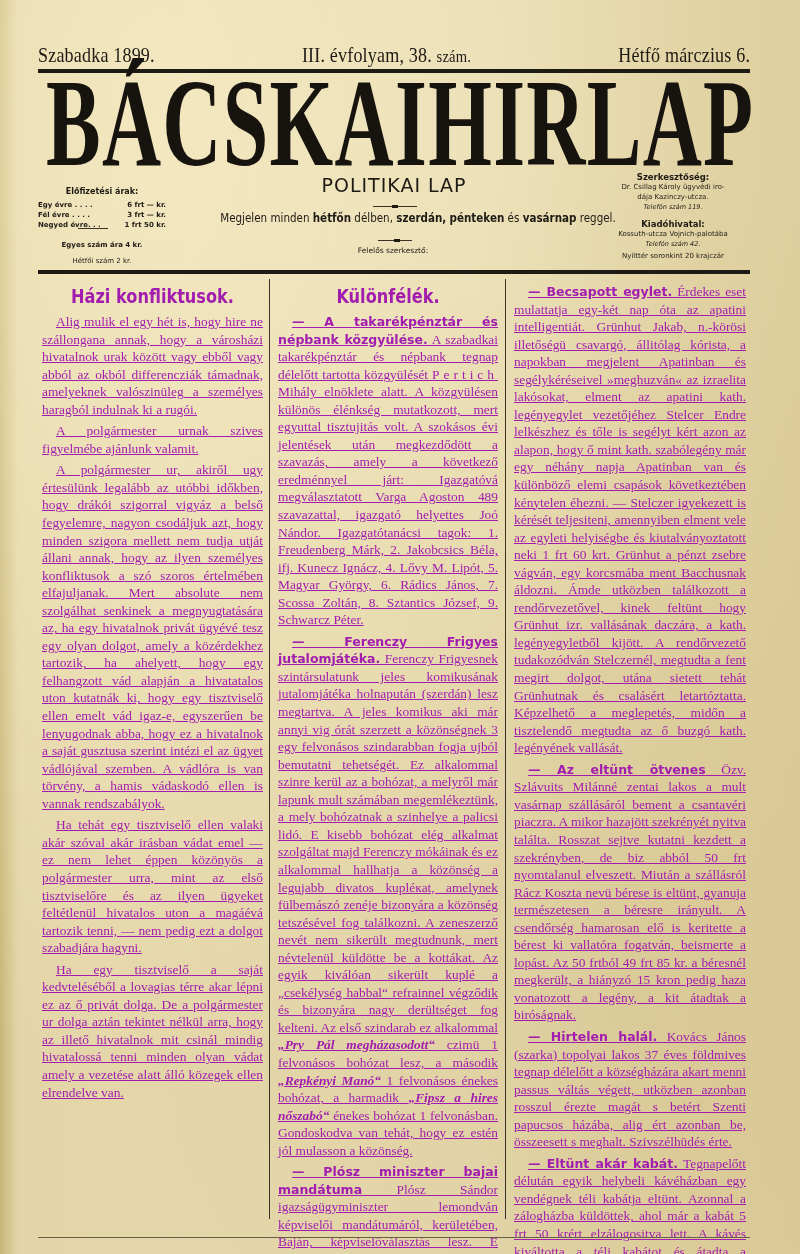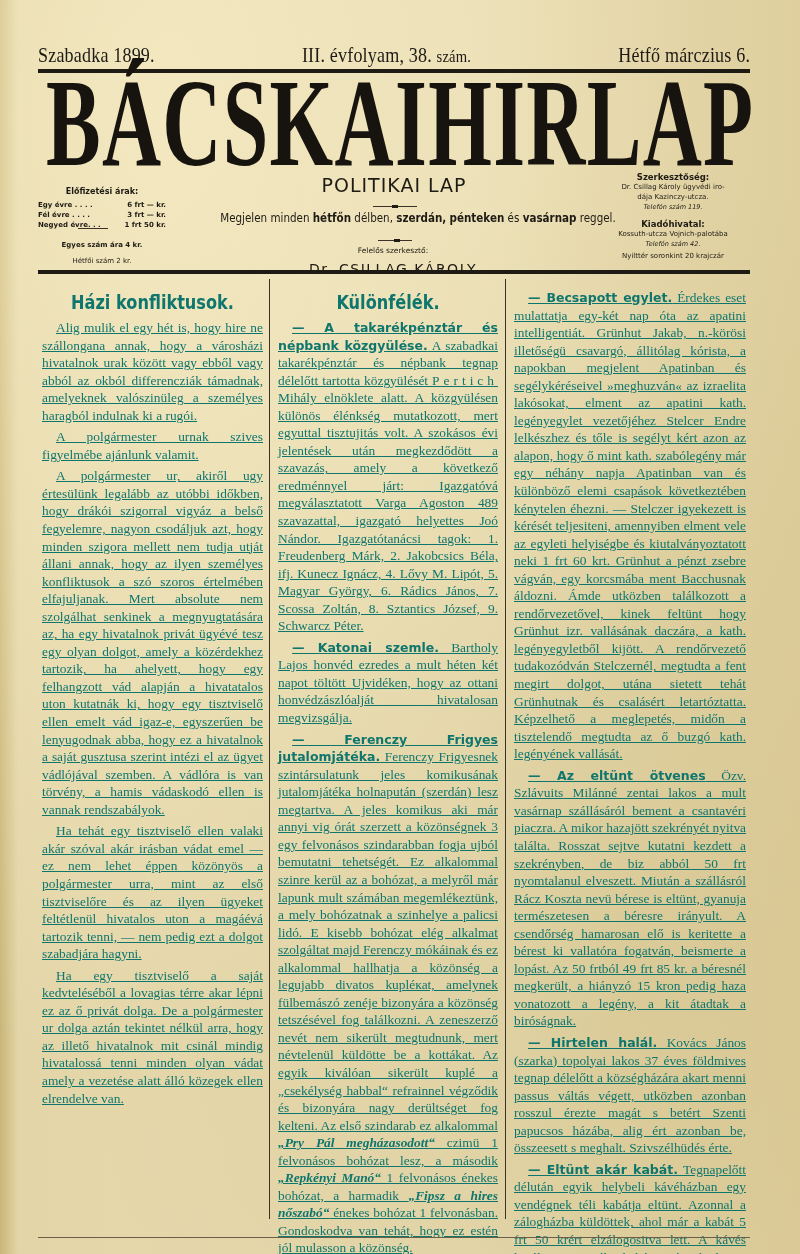--- a/index.html
+++ b/index.html
@@ -72,23 +72,23 @@
     position: absolute; top: 172px; left: 560px; width: 150px; text-align: center;
     font-family: "DejaVu Sans", sans-serif; font-size: 7px; line-height: 10px;
   }
   .office .h { font-size: 8.5px; font-weight: bold; }
   .office .i { font-style: italic; font-size: 6.5px; }
   .office .gap { height: 7px; }
 
   
   .cols { position: absolute; top: 277px; left: 0; width: 712px; height: 950px; }
   .col {
-    position: absolute; top: 8px; height: 950px;
+    position: absolute; top: 2px; height: 950px;
     font-family: "Liberation Serif", serif; font-size: 13.4px; line-height: 17.55px;
-    text-align: justify; color: #0f766e;
+    text-align: justify; color: #a21caf;
   }
   .col p { text-indent: 14px; margin: 4px; text-decoration: underline; }
   .col1 { left: 0; width: 229px; }
   .col2 { left: 236px; width: 228px; }
   .col3 { left: 472px; width: 240px; }
   .vline { position: absolute; top: 2px; width: 1px; background: #3a3228; height: 940px; }
   .col h2 {
     font-family: "DejaVu Sans", sans-serif; font-weight: bold; font-size: 19px;
     text-align: center; line-height: 22px; margin: 6px 0 6px 0;
     transform: scaleX(0.85);
@@ -148,21 +148,20 @@
     <b>pénteken</b>
     <span>és</span>
     <b>vasárnap</b>
     <span>reggel.</span>
   </div>
 
   <div class="sep-small" style="top:240px; left:340px; width:34px;"></div>
   <div class="sep-dot" style="top:239px; left:356px;"></div>
   <div class="editor">
     <div class="lbl">Felelős szerkesztő:</div>
-    <div class="name">Dr. CSILLAG KÁROLY</div>
   </div>
 
   <div class="office">
     <div class="h">Szerkesztőség:</div>
     <div>Dr. Csillag Károly ügyvédi iro-</div>
     <div>dája Kazinczy-utcza.</div>
     <div class="i">Telefón szám 119.</div>
     <div class="gap"></div>
     <div class="h">Kiadóhivatal:</div>
     <div>Kossuth-utcza Vojnich-palotába</div>
@@ -181,21 +180,20 @@
       <p>Alig mulik el egy hét is, hogy hire ne szállongana annak, hogy a városházi hivatalnok urak között vagy ebből vagy abból az okból differencziák támadnak, amelyeknek valószinüleg a személyes haragból indulnak ki a rugói.</p>
       <p>A polgármester urnak szives figyelmébe ajánlunk valamit.</p>
       <p>A polgármester ur, akiről ugy értesülünk legalább az utóbbi időkben, hogy drákói szigorral vigyáz a belső fegyelemre, nagyon csodáljuk azt, hogy minden szigora mellett nem tudja utját állani annak, hogy az ilyen személyes konfliktusok a szó szoros értelmében elfajuljanak. Mert absolute nem szolgálhat senkinek a megnyugtatására az, ha egy hivatalnok privát ügyévé tesz egy olyan dolgot, amely a közérdekhez tartozik, ha ahelyett, hogy egy felhangzott vád alapján a hivatatalos uton kutatnák ki, hogy egy tisztviselő ellen emelt vád igaz-e, egyszerűen be lenyugodnak abba, hogy ez a hivatalnok a saját gusztusa szerint intézi el az ügyet vádlójával szemben. A vádlóra is van törvény, a hamis vádaskodó ellen is vannak rendszabályok.</p>
       <p>Ha tehát egy tisztviselő ellen valaki akár szóval akár irásban vádat emel — ez nem lehet éppen közönyös a polgármester urra, mint az első tisztviselőre és az ilyen ügyeket feltétlenül hivatalos uton a magáévá tartozik tenni, — nem pedig ezt a dolgot szabadjára hagyni.</p>
       <p>Ha egy tisztviselő a saját kedvteléséből a lovagias térre akar lépni ez az ő privát dolga. De a polgármester ur dolga aztán tekintet nélkül arra, hogy az illető hivatalnok mit csinál mindig hivatalossá tenni minden olyan vádat amely a vezetése alatt álló közegek ellen elrendelve van.</p>
     </div>
 
     <div class="col col2">
       <h2>Különfélék.</h2>
       <p><span class="lead">— A takarékpénztár és népbank közgyülése.</span><span> A szabadkai takarékpénztár és népbank tegnap délelőtt tartotta közgyülését </span><span class="spaced">Pertich</span><span> Mihály elnöklete alatt. A közgyülésen különös élénkség mutatkozott, mert egyuttal tisztujitás volt. A szokásos évi jelentések után megkezdődött a szavazás, amely a következő eredménnyel járt: Igazgatóvá megválasztatott Varga Agoston 489 szavazattal, igazgató helyettes Joó Nándor. Igazgatótanácsi tagok: 1. Freudenberg Márk, 2. Jakobcsics Béla, ifj. Kunecz Ignácz, 4. Lővy M. Lipót, 5. Magyar György, 6. Rádics János, 7. Scossa Zoltán, 8. Sztantics József, 9. Schwarcz Péter.</span></p>
-      <p><span class="lead">— Katonai szemle.</span><span> Bartholy Lajos honvéd ezredes a mult héten két napot töltött Ujvidéken, hogy az ottani honvédzászlóalját hivatalosan megvizsgálja.</span></p>
       <p><span class="lead">— Ferenczy Frigyes jutalomjátéka.</span><span> Ferenczy Frigyesnek szintársulatunk jeles komikusának jutalomjátéka holnapután (szerdán) lesz megtartva. A jeles komikus aki már annyi vig órát szerzett a közönségnek 3 egy felvonásos szindarabban fogja ujból bemutatni tehetségét. Ez alkalommal szinre kerül az a bohózat, a melyről már lapunk mult számában megemlékeztünk, a mely bohózatnak a szinhelye a palicsi lidó. E kisebb bohózat elég alkalmat szolgáltat majd Ferenczy mókáinak és ez alkalommal hallhatja a közönség a legujabb divatos kupléкat, amelynek fülbemászó zenéje bizonyára a közönség tetszésével fog találkozni. A zeneszerző nevét nem sikerült megtudnunk, mert névtelenül küldötte be a kottákat. Az egyik kiválóan sikerült kuplé a „csekélység habbal“ refrainnel végződik és bizonyára nagy derültséget fog kelteni. Az első szindarab ez alkalommal </span><em>„Pry Pál megházasodott“</em><span> czimü 1 felvonásos bohózat lesz, a második </span><em>„Repkényi Manó“</em><span> 1 felvonásos énekes bohózat, a harmadik </span><em>„Fipsz a hires nőszabó“</em><span> énekes bohózat 1 felvonásban. Gondoskodva van tehát, hogy ez estén jól mulasson a közönség.</span></p>
       <p><span class="lead">— Plósz miniszter bajai mandátuma</span><span> Plósz Sándor igazságügyminiszter lemondván képviselői mandátumáról, kerületében, Baján, képviselőválasztás lesz. E választás ügyében a bajai ellenzék — mint nekünk táviratozzák — ma gyülést tartott s itt azt a határozatot hozta, hogy a Széll-kormány programmja lényegesen és üdvösen megváltoztatván a helyzetet, e kormány tagjával szemben ellenjelöltet — nem állit.</span></p>
 
     </div>
 
     <div class="col col3">
       <p style="margin-top:4px;"><span class="lead">— Becsapott egylet.</span><span> Érdekes eset mulattatja egy-két nap óta az apatini intelligentiát. Grünhut Jakab, n.-körösi illetőségü csavargó, állitólag kórista, a napokban megjelent Apatinban és segélykéréseivel »meghuzván« az izraelita lakósokat, elment az apatini kath. legényegylet vezetőjéhez Stelcer Endre lelkészhez és tőle is segélyt kért azon az alapon, hogy ő mint kath. szabólegény már egy néhány napja Apatinban van és különböző elemi csapások következtében kénytelen éhezni. — Stelczer igyekezett is kérését teljesiteni, amennyiben elment vele az egyleti helyiségbe és kiutalványoztatott neki 1 frt 60 krt. Grünhut a pénzt zsebre vágván, egy korcsmába ment Bacchusnak áldozni. Ámde utközben találkozott a rendőrvezetővel, kinek feltünt hogy Grünhut izr. vallásának daczára, a kath. legényegyletből kijött. A rendőrvezető tudakozódván Stelczernél, megtudta a fent megirt dolgot, utána sietett tehát Grünhutnak és csalásért letartóztatta. Képzelhető a meglepetés, midőn a tisztelendő megtudta az ő buzgó kath. legényének vallását.</span></p>
       <p><span class="lead">— Az eltünt ötvenes</span><span> Özv. Szlávuits Milánné zentai lakos a mult vasárnap szállásáról bement a csantavéri piaczra. A mikor hazajött szekrényét nyitva találta. Rosszat sejtve kutatni kezdett a szekrényben, de biz abból 50 frt nyomtalanul elveszett. Miután a szállásról Rácz Koszta nevü bérese is eltünt, gyanuja természetesen a béresre irányult. A csendőrség hamarosan elő is keritette a bérest ki vallatóra fogatván, beismerte a lopást. Az 50 frtból 49 frt 85 kr. a béresnél megkerült, a hiányzó 15 kron pedig haza vonatozott a legény, a kit átadtak a biróságnak.</span></p>
       <p><span class="lead">— Hirtelen halál.</span><span> Kovács János (szarka) topolyai lakos 37 éves földmives tegnap délelőtt a községházára akart menni passus váltás végett, utközben azonban rosszul érezte magát s betért Szenti papucsos házába, alig ért azonban be, összeesett s meghalt. Szivszélhüdés érte.</span></p>
       <p><span class="lead">— Eltünt akár kabát.</span><span> Tegnapelőtt délután egyik helybeli kávéházban egy vendégnek téli kabátja eltünt. Azonnal a zálogházba küldöttek, ahol már a kabát 5 frt 50 krért elzálogositva lett. A kávés kiváltotta a téli kabátot és átadta a vendégnek. A tolvajt a rendőrség keresi.</span></p>

